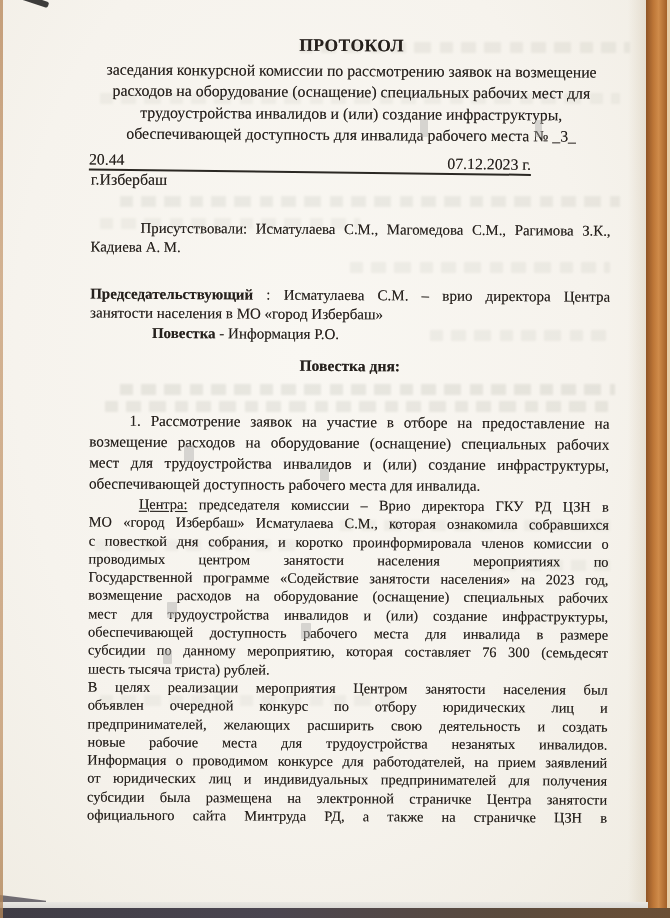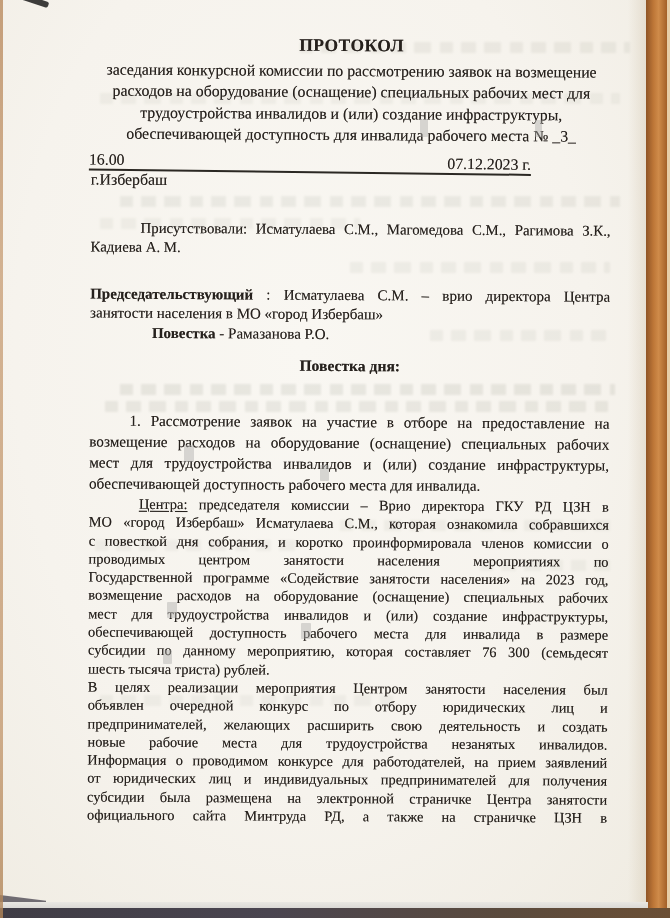--- a/index.html
+++ b/index.html
@@ -106,34 +106,34 @@
       <div class="title">ПРОТОКОЛ</div>
 
       <div class="subtitle">
           <div class="tline tline-first">заседания конкурсной комиссии по рассмотрению заявок на возмещение</div>
           <div class="tline">расходов на оборудование (оснащение) специальных рабочих мест для</div>
           <div class="tline">трудоустройства инвалидов и (или) создание инфраструктуры,</div>
           <div class="tline tline-last">обеспечивающей доступность для инвалида рабочего места № _3_</div>
         </div>
 
       <div class="daterow">
-        <span>16.00</span>
+        <span>20.44</span>
         <span>07.12.2023 г.</span>
       </div>
       <div class="city">г.Избербаш</div>
 
       <div class="para attendees">
           <div class="tline tline-first">Присутствовали: Исматулаева С.М., Магомедова С.М., Рагимова З.К.,</div>
           <div class="tline tline-last">Кадиева А. М.</div>
         </div>
 
       <div class="officials">
         <div class="oline1"><span class="b">Председательствующий</span><span> : Исматулаева С.М. – врио директора Центра</span></div>
         <div class="oline2">занятости населения  в МО «город Избербаш»</div>
-        <div class="oline3"><span class="b">Повестка</span><span> -  Рамазанова Р.О.</span></div>
+        <div class="oline3"><span class="b">Повестка</span><span> -  Информация Р.О.</span></div>
       </div>
 
       <div class="agenda-head">Повестка дня:</div>
 
       <div class="para item1">
           <div class="tline tline-first">1.  Рассмотрение заявок на участие в отборе на предоставление на</div>
           <div class="tline">возмещение расходов на оборудование (оснащение) специальных рабочих</div>
           <div class="tline">мест для трудоустройства инвалидов и (или) создание инфраструктуры,</div>
           <div class="tline tline-last">обеспечивающей доступность рабочего места для инвалида.</div>
         </div>

